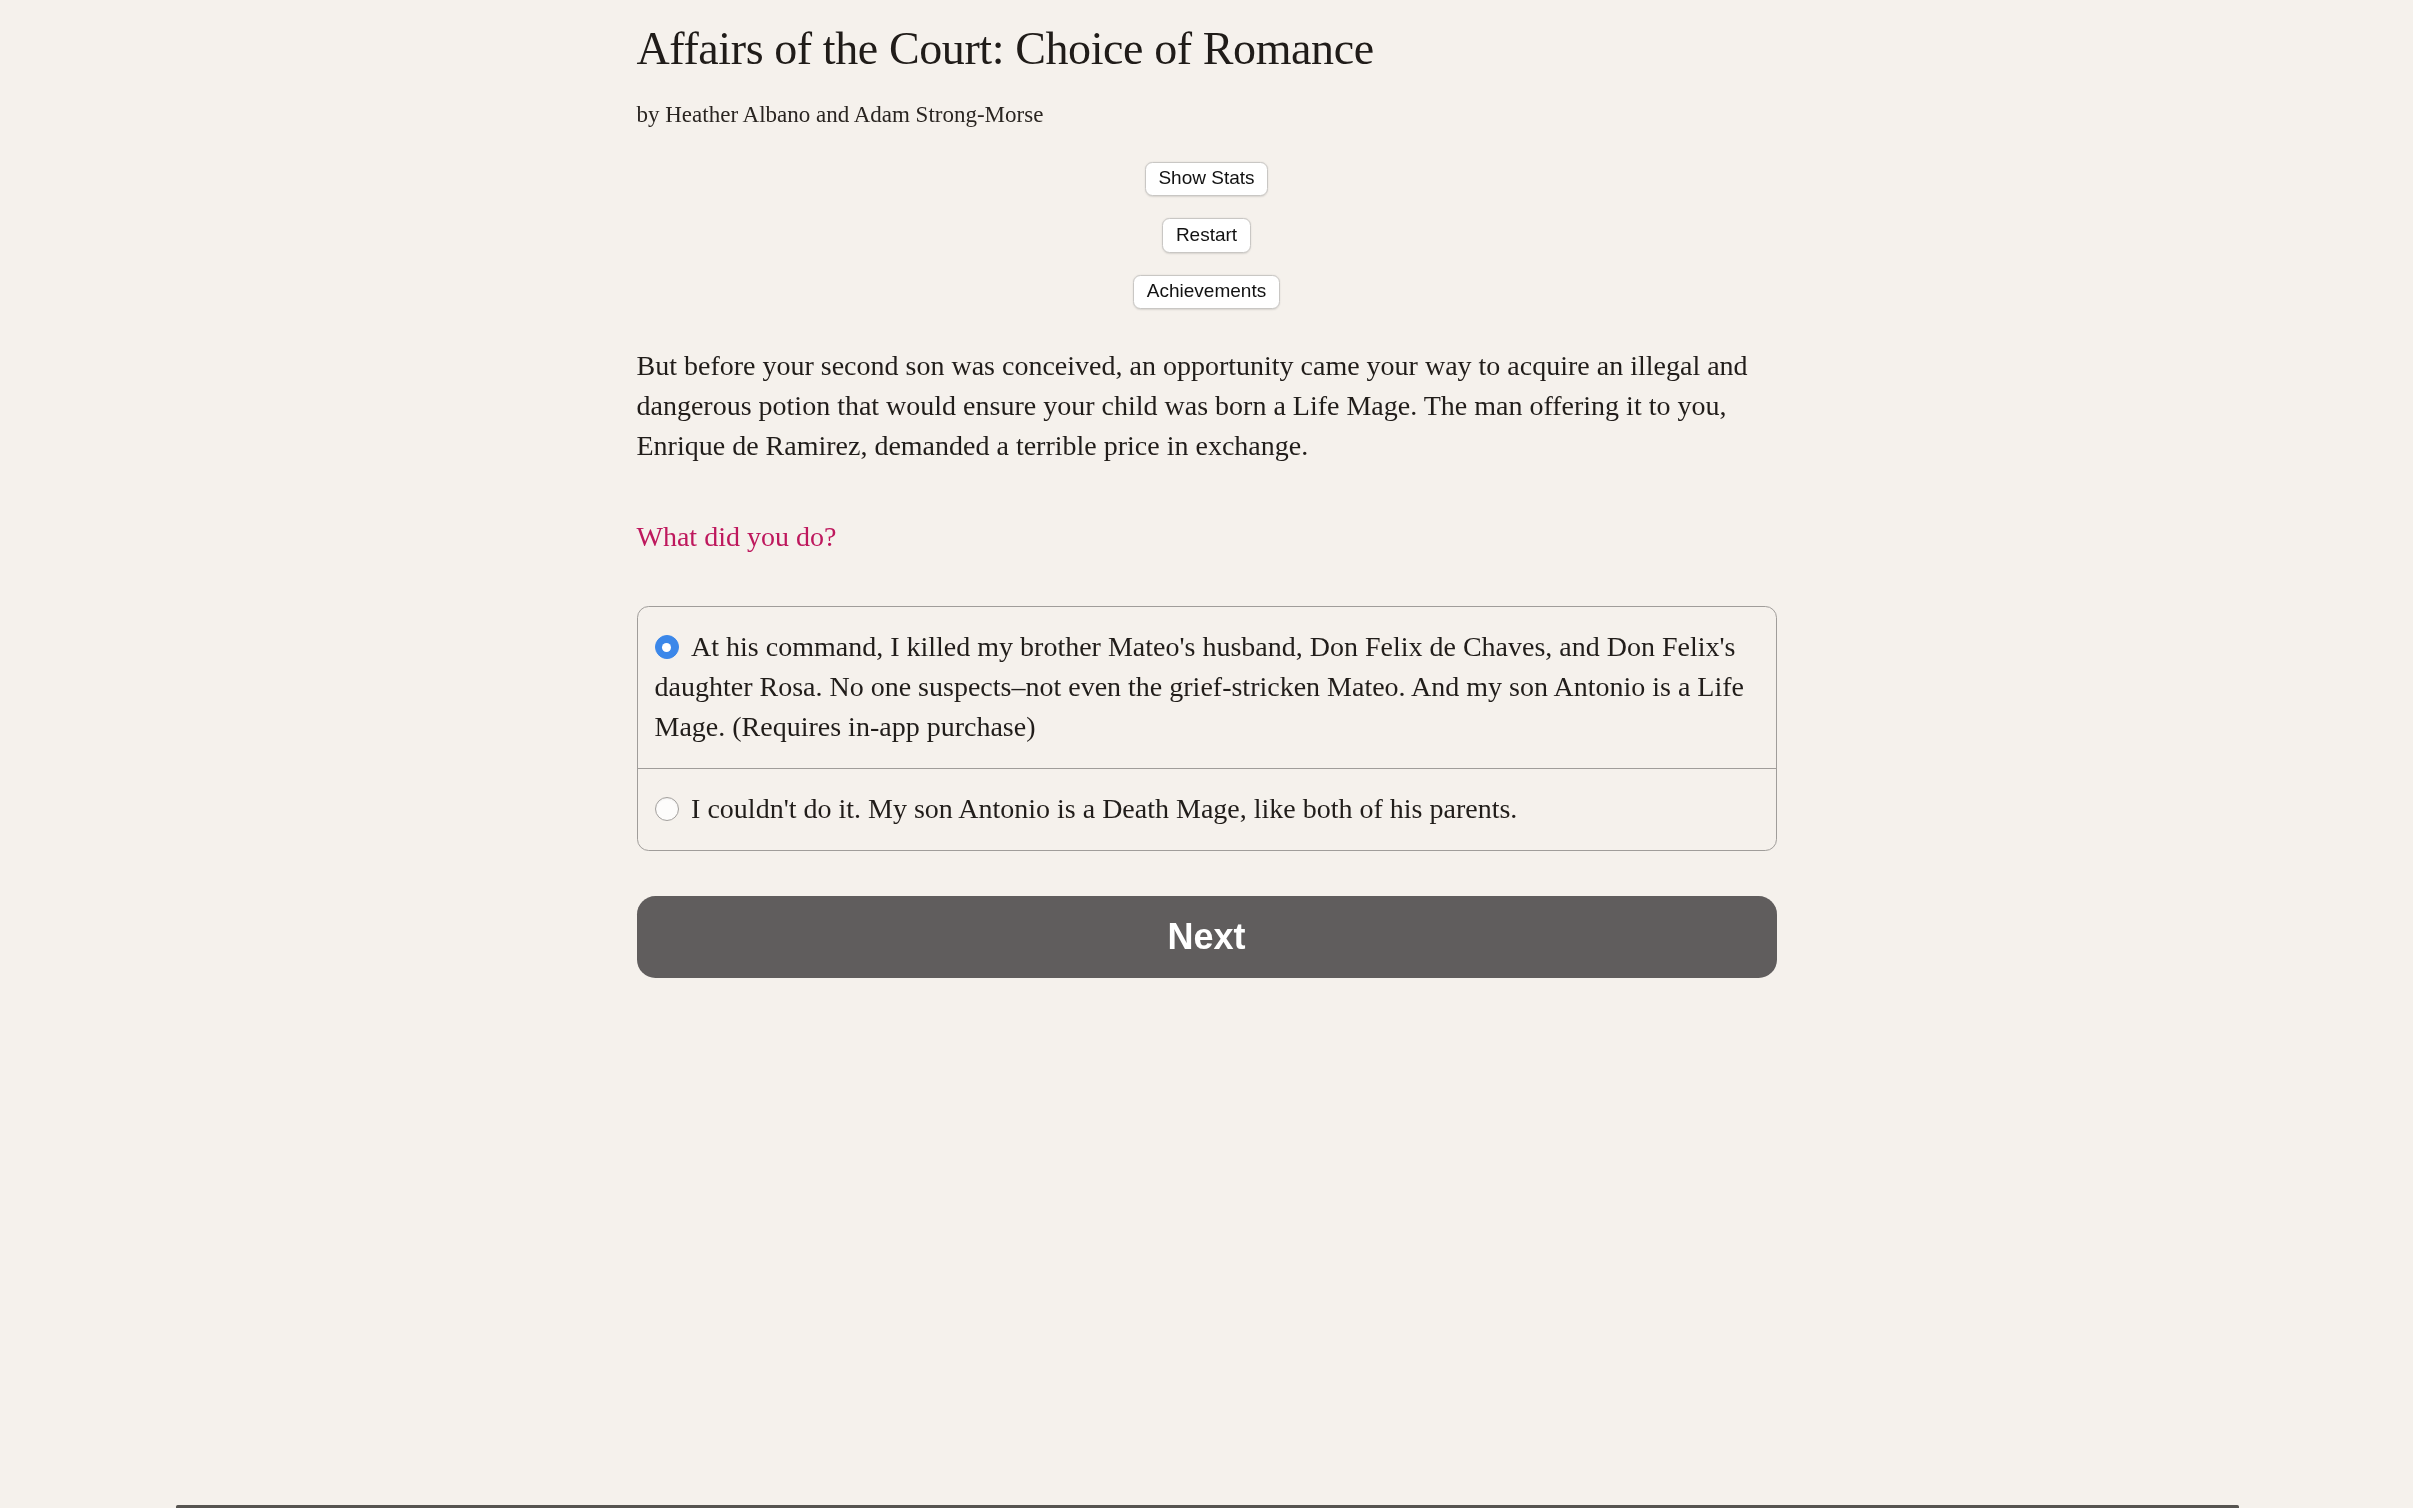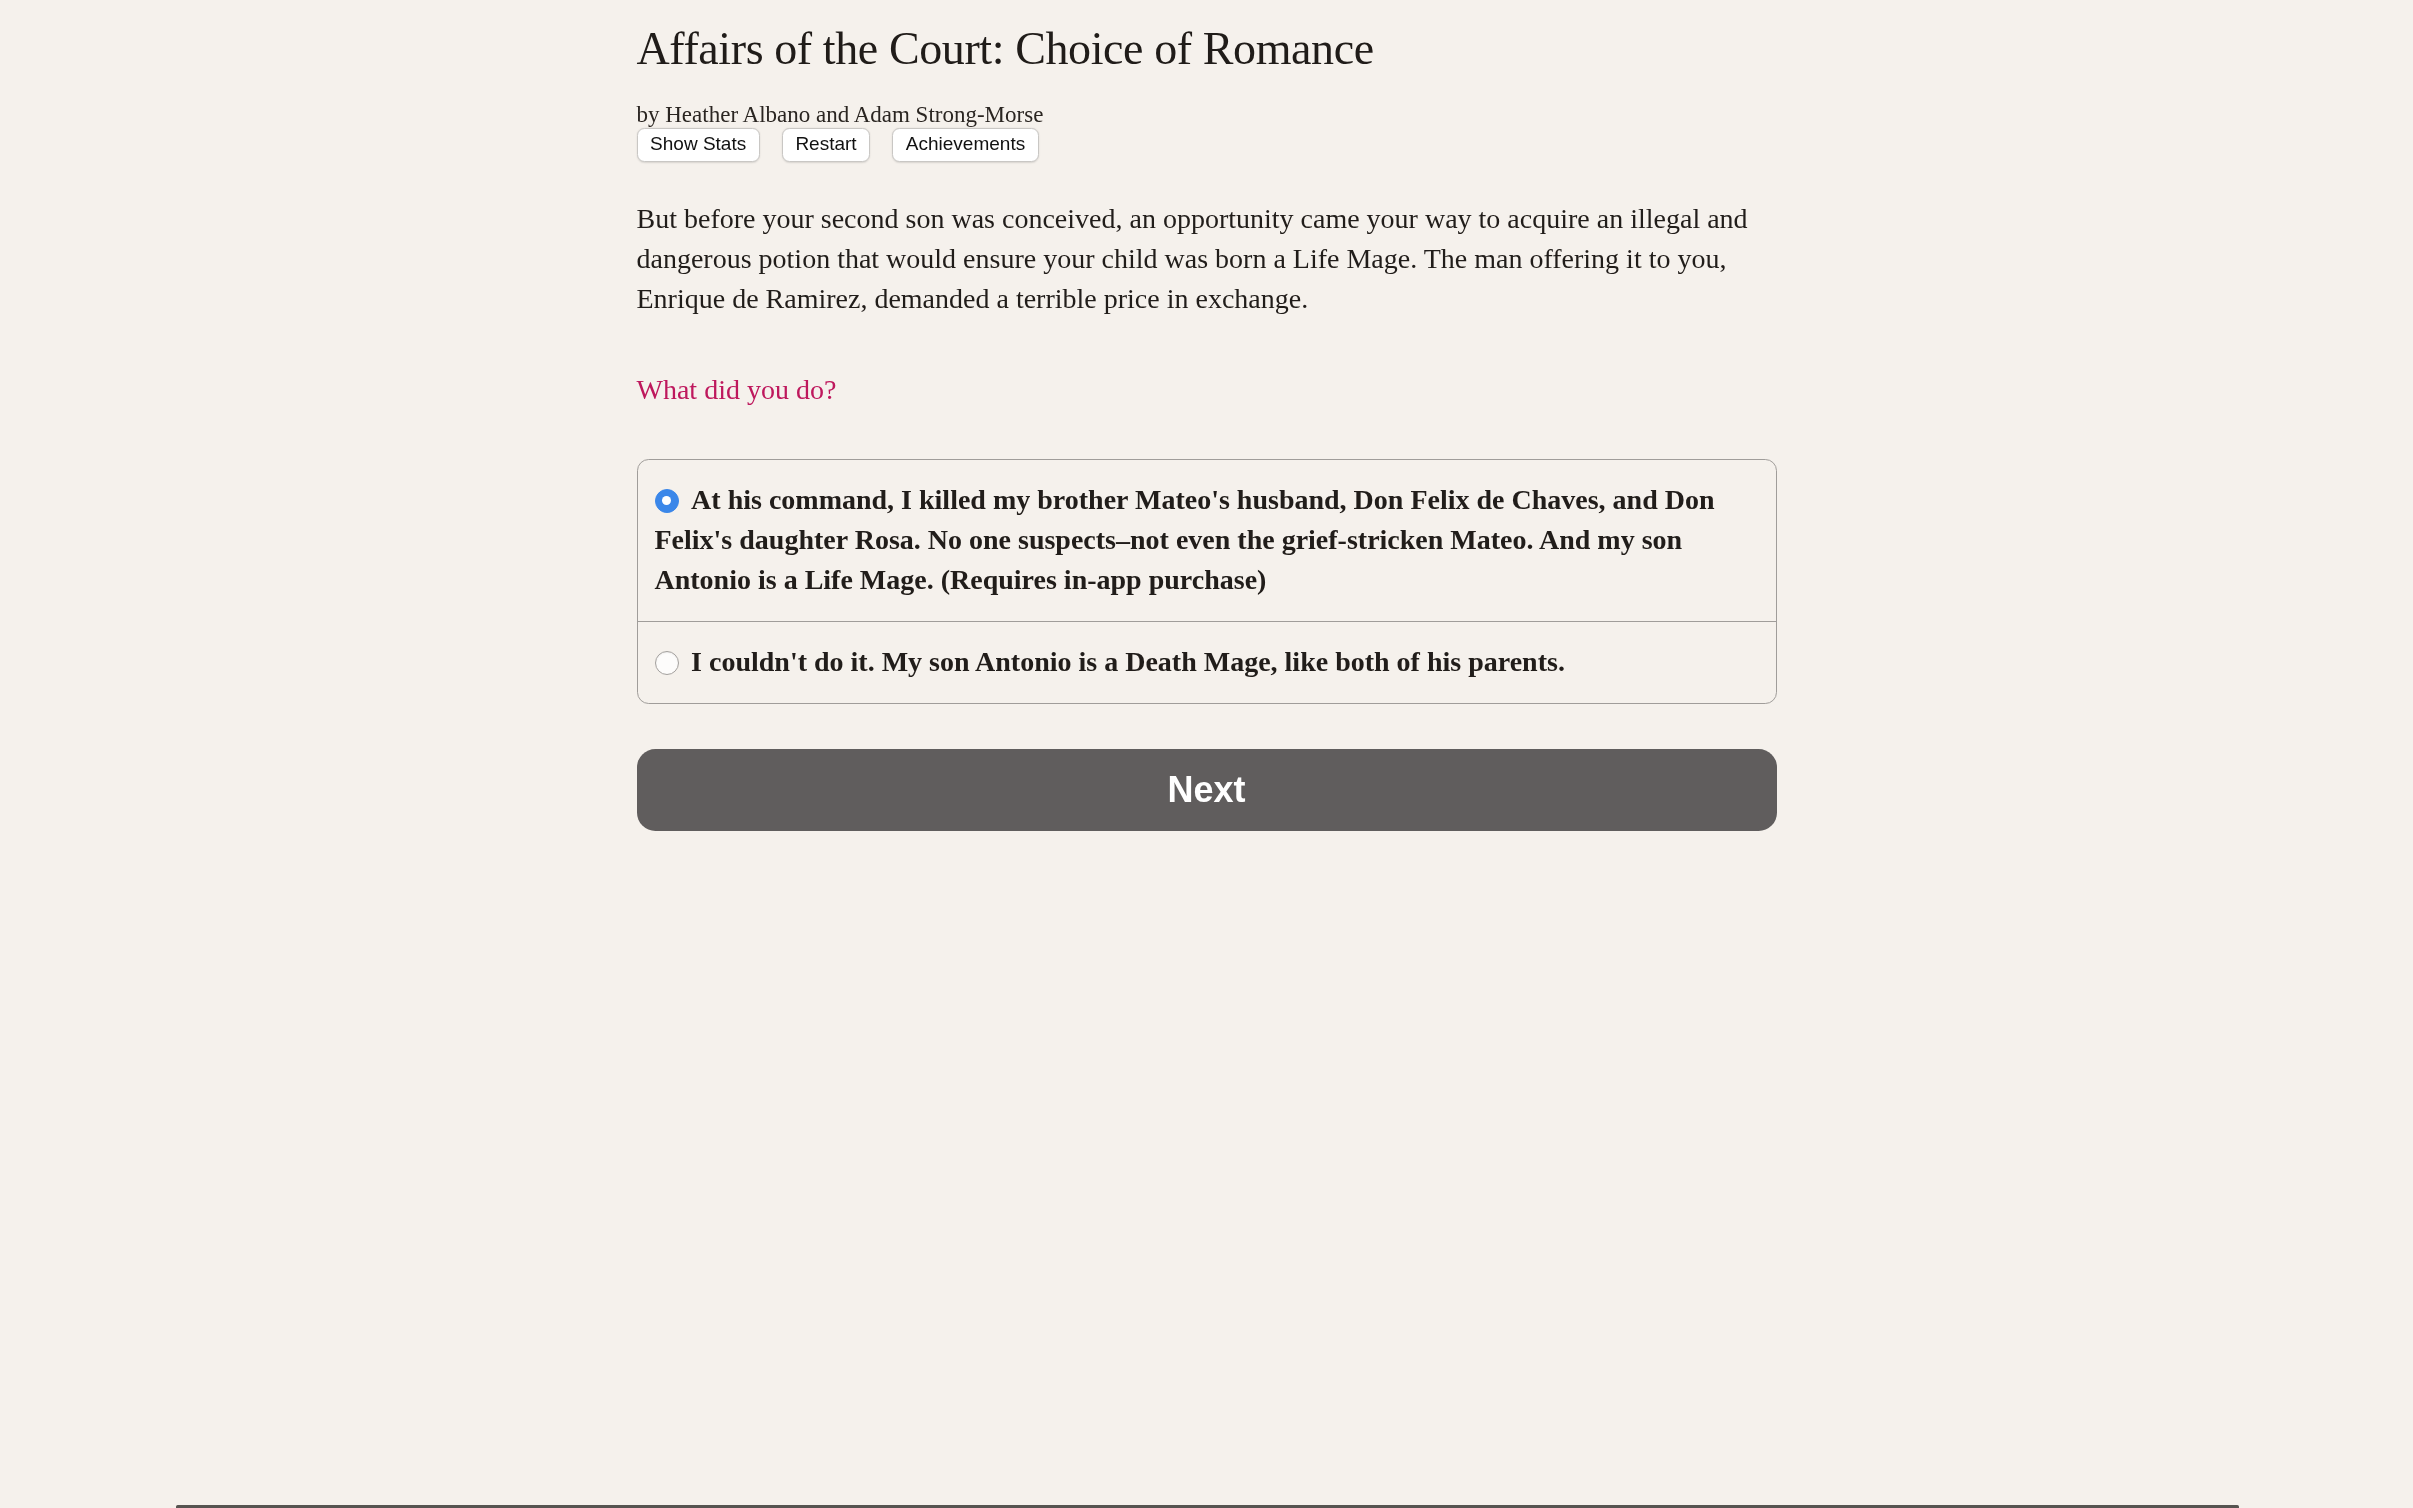--- a/index.html
+++ b/index.html
@@ -26,23 +26,25 @@
     color: #201c19;
     line-height: 1.1;
   }
   .game-byline {
     margin-top: 28px;
     font-size: 23px;
     font-weight: normal;
     color: #2a2521;
   }
   .toolbar {
+    margin-top: 34px;
     display: flex;
     gap: 22px;
     align-items: center;
+    flex-direction: column;
   }
   .toolbar-button {
     font-family: "Liberation Sans", sans-serif;
     font-size: 19px;
     color: #111111;
     background: #ffffff;
     border: 0.8px solid #c9c7c4;
     border-radius: 7.5px;
     padding: 3.4px 12.6px 4.2px 12.6px;
     line-height: 1.3;
@@ -74,21 +76,20 @@
     cursor: pointer;
   }
   .choice-row + .choice-row {
     border-top: 0.8px solid #a09d9a;
   }
   .choice-label {
     font-size: 28px;
     line-height: 40px;
     color: #211d1a;
     display: block;
-    font-weight: bold;
   }
   .radio {
     display: inline-block;
     width: 24px;
     height: 24px;
     border-radius: 50%;
     vertical-align: -3.4px;
     margin-right: 12.6px;
     background: #fdfcfb;
     border: 0.8px solid #a3a09d;

